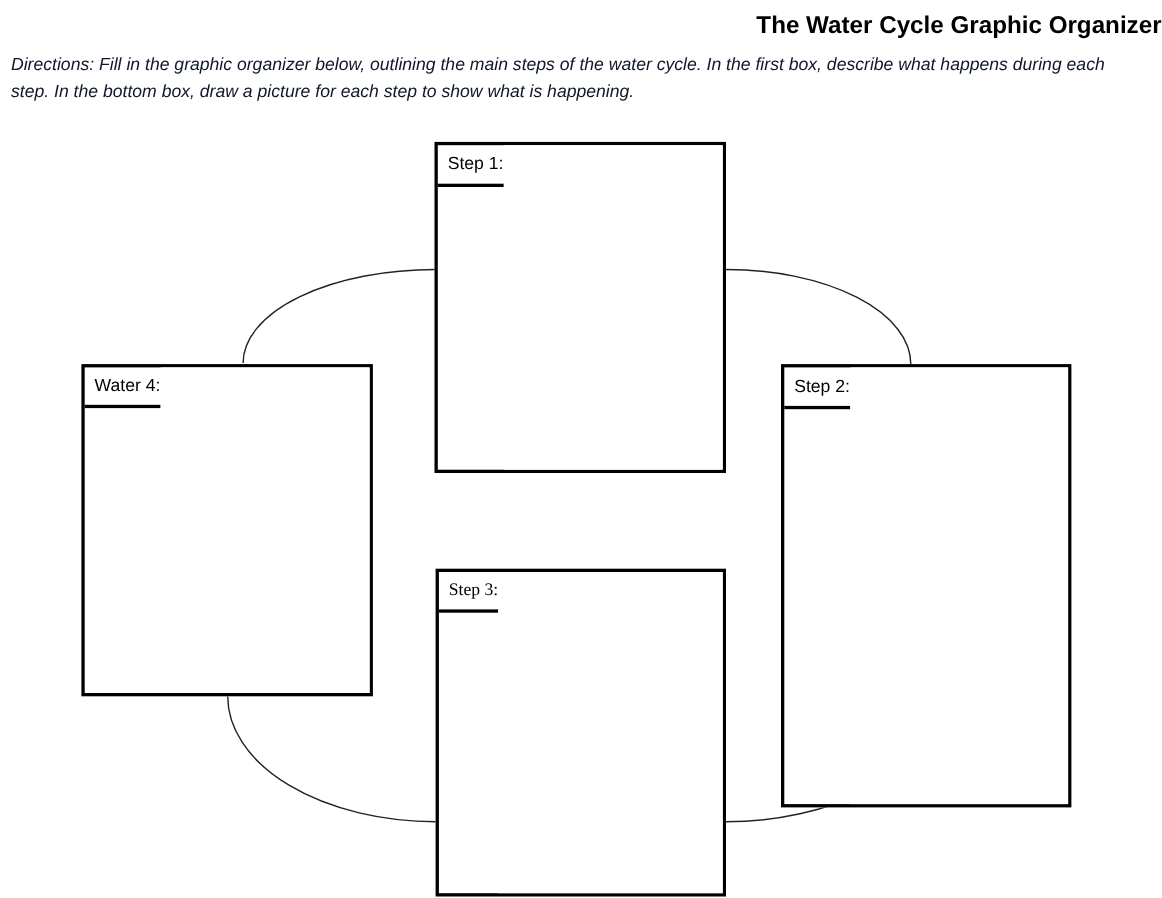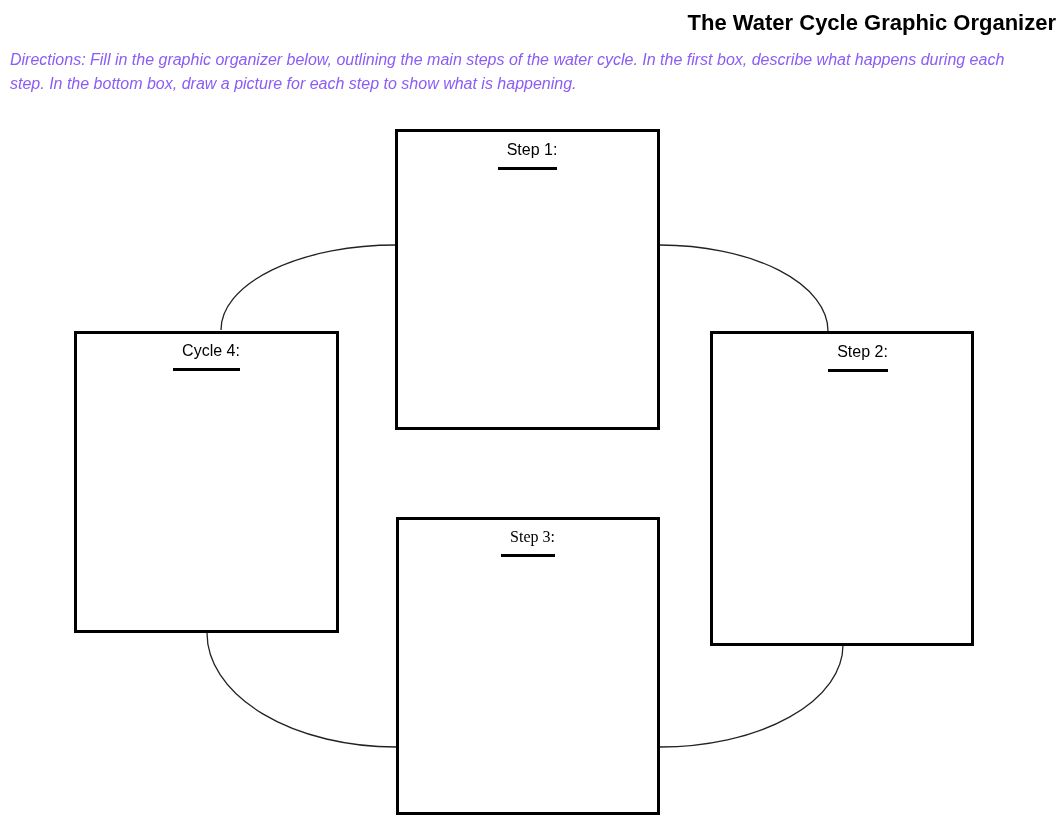--- a/index.html
+++ b/index.html
@@ -21,42 +21,41 @@
     font-weight: bold;
     color: #000000;
   }
   .directions {
     position: absolute;
     top: 48px; left: 10px;
     width: 1000px;
     font-size: 16px;
     font-style: italic;
     line-height: 24px;
-    color: #8b5cf6;
+    color: #0f172a;
   }
 
   .connectors {
     position: absolute;
     top: 0; left: 0;
     width: 1056px; height: 816px;
     pointer-events: none;
   }
   .connectors path {
     fill: none;
     stroke: #222222;
     stroke-width: 1.3;
   }
 
   .step-box {
     position: absolute;
     border: 3px solid #000000;
     background: #ffffff;
     display: flex;
-    flex-direction: column;
-    align-items: center;
+    flex-direction: row;
   }
   .step-header {
     border-bottom: 3px solid #000000;
     display: flex;
     align-items: center;
     padding-left: 9px;
     font-size: 16px;
     color: #000000;
     flex: 0 0 auto;
   }
@@ -68,21 +67,21 @@
   .step-draw {
     background: #ffffff;
     flex: 1 1 auto;
   }
 
   
   #box-step1 { left: 395px; top: 129px; width: 265px; height: 301px; }
   #box-step1 .step-header { height: 38px; }
   #box-step1 .step-desc   { height: 124px; }
 
-  #box-step2 { left: 710px; top: 331px; width: 264px; height: 315px; padding-left: 32px; }
+  #box-step2 { left: 710px; top: 331px; width: 264px; height: 403px; }
   #box-step2 .step-header { height: 38px; }
   #box-step2 .step-desc   { height: 126px; }
 
   #box-step3 { left: 396px; top: 517px; width: 264px; height: 298px; font-family: Liberation Serif, serif; }
   #box-step3 .step-header { height: 37px; }
   #box-step3 .step-desc   { height: 121px; }
 
   #box-step4 { left: 74px; top: 331px; width: 265px; height: 302px; }
   #box-step4 .step-header { height: 37px; }
   #box-step4 .step-desc   { height: 112px; }
@@ -115,18 +114,18 @@
     <div class="step-draw"></div>
   </div>
 
   <div class="step-box" id="box-step3">
     <div class="step-header">Step 3:</div>
     <div class="step-desc"></div>
     <div class="step-draw"></div>
   </div>
 
   <div class="step-box" id="box-step4">
-    <div class="step-header">Cycle 4:</div>
+    <div class="step-header">Water 4:</div>
     <div class="step-desc"></div>
     <div class="step-draw"></div>
   </div>
 
 </div>
 
 </body></html>

